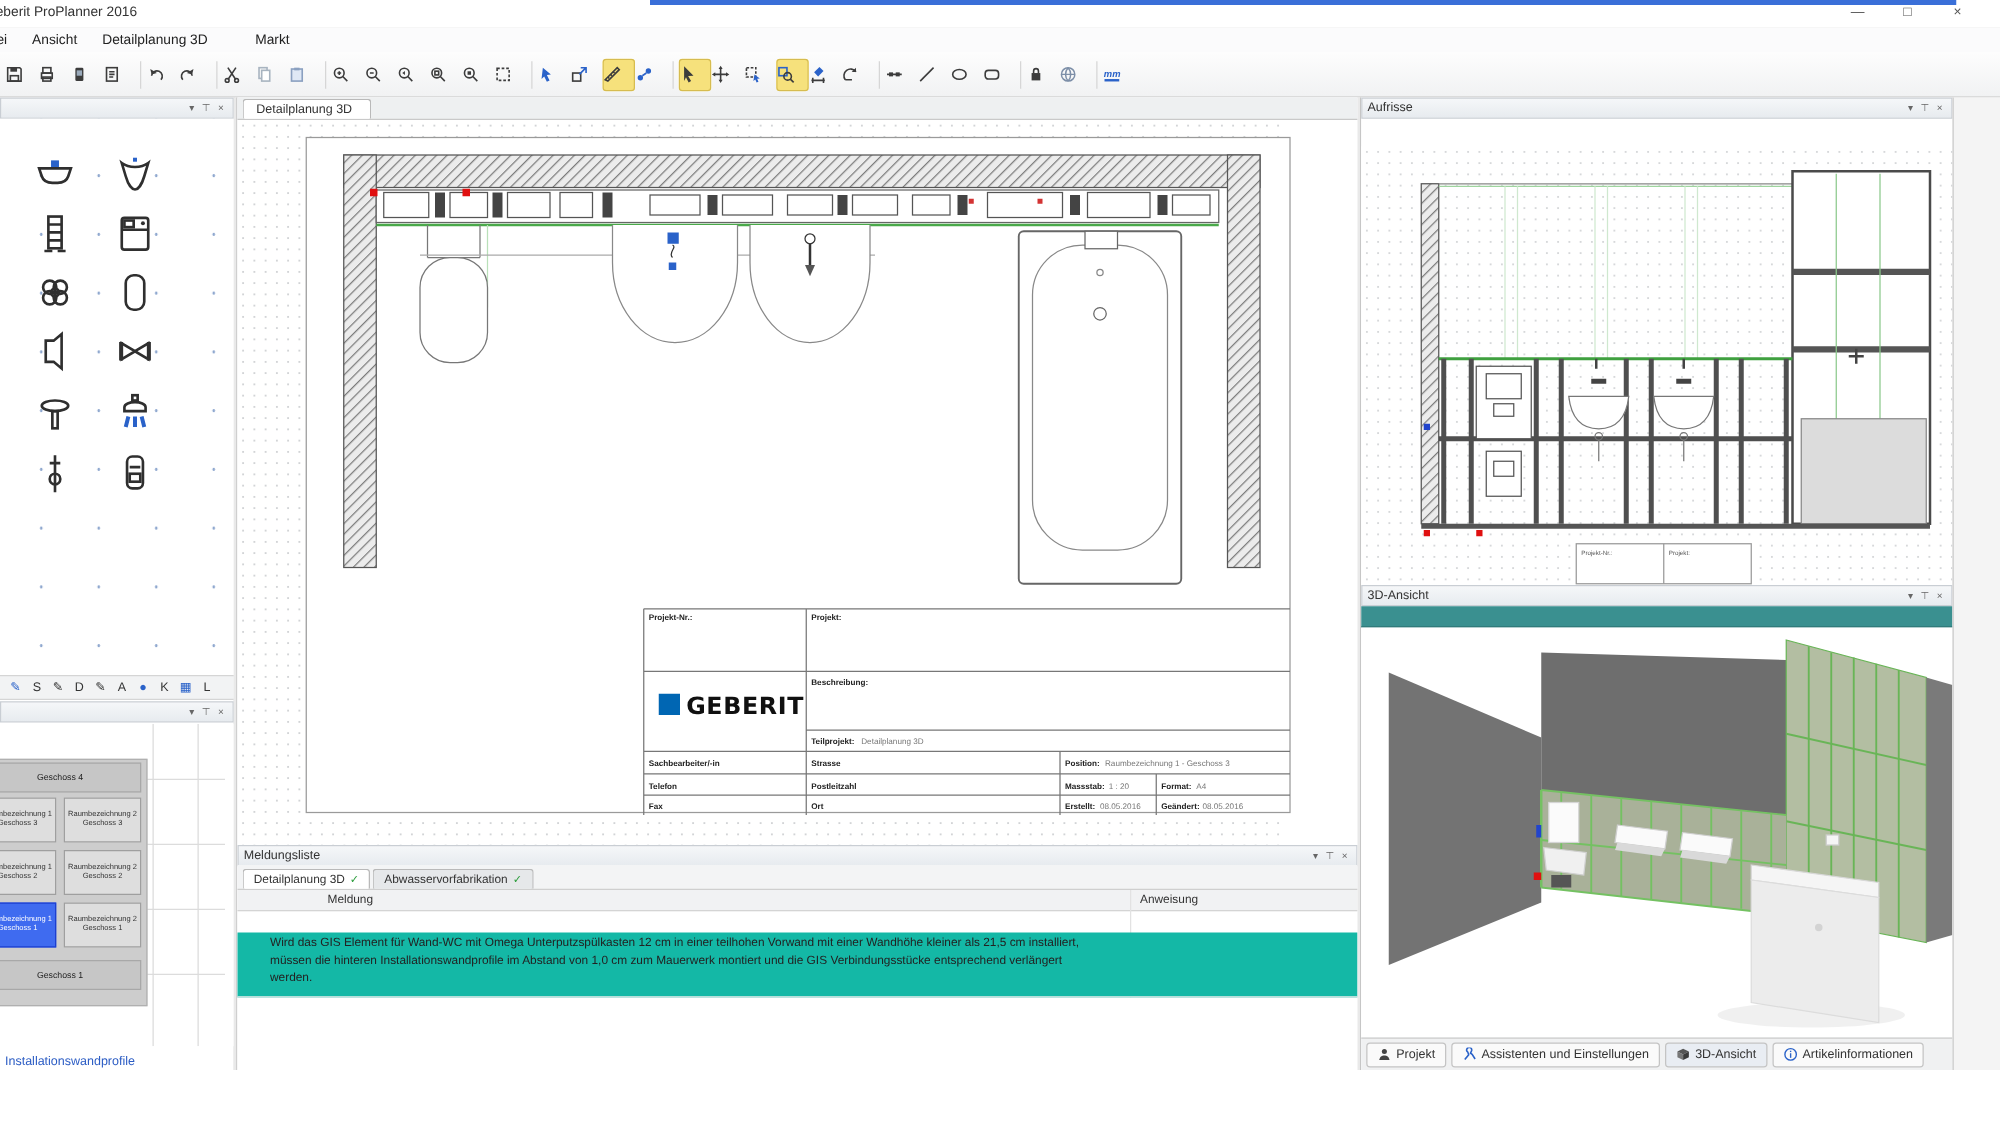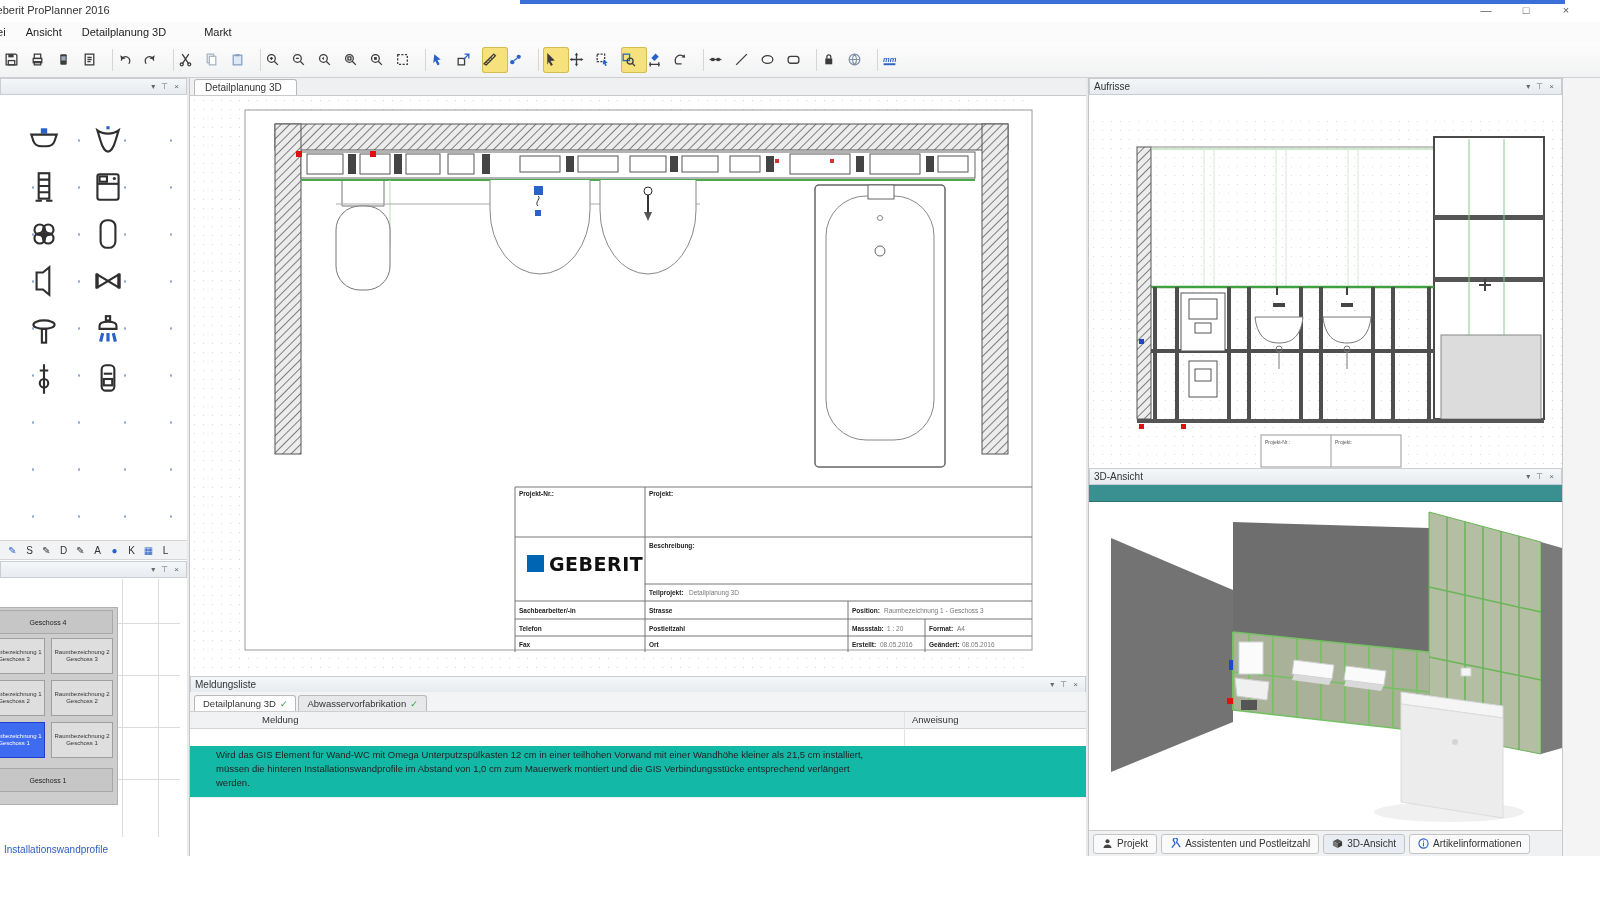--- a/index.html
+++ b/index.html
@@ -750,21 +750,21 @@
         <svg viewBox="0 0 12 12">
             <circle cx="6" cy="3.5" r="2.2" fill="#444"></circle>
             <path d="M1.5 11c.5-3 2.4-4 4.5-4s4 1 4.5 4z" fill="#444"></path>
           </svg>
         <span>Projekt</span>
       </div>
       <div class="btab">
         <svg viewBox="0 0 12 12">
             <path d="M2 10.5L5.4 6.4 4.6 4A2.2 2.2 0 1 1 8 2.6L7 5l1.4 1L11 10" stroke="#2a62c9" fill="none" stroke-width="1.4"></path>
           </svg>
-        <span>Assistenten und Postleitzahl</span>
+        <span>Assistenten und Einstellungen</span>
       </div>
       <div class="btab active">
         <svg viewBox="0 0 12 12">
             <polygon points="6,1 11,3.5 6,6 1,3.5" fill="#555"></polygon>
             <polygon points="1,3.5 6,6 6,11 1,8.5" fill="#777"></polygon>
             <polygon points="11,3.5 6,6 6,11 11,8.5" fill="#3a3a3a"></polygon>
           </svg>
         <span>3D-Ansicht</span>
       </div>
       <div class="btab">

